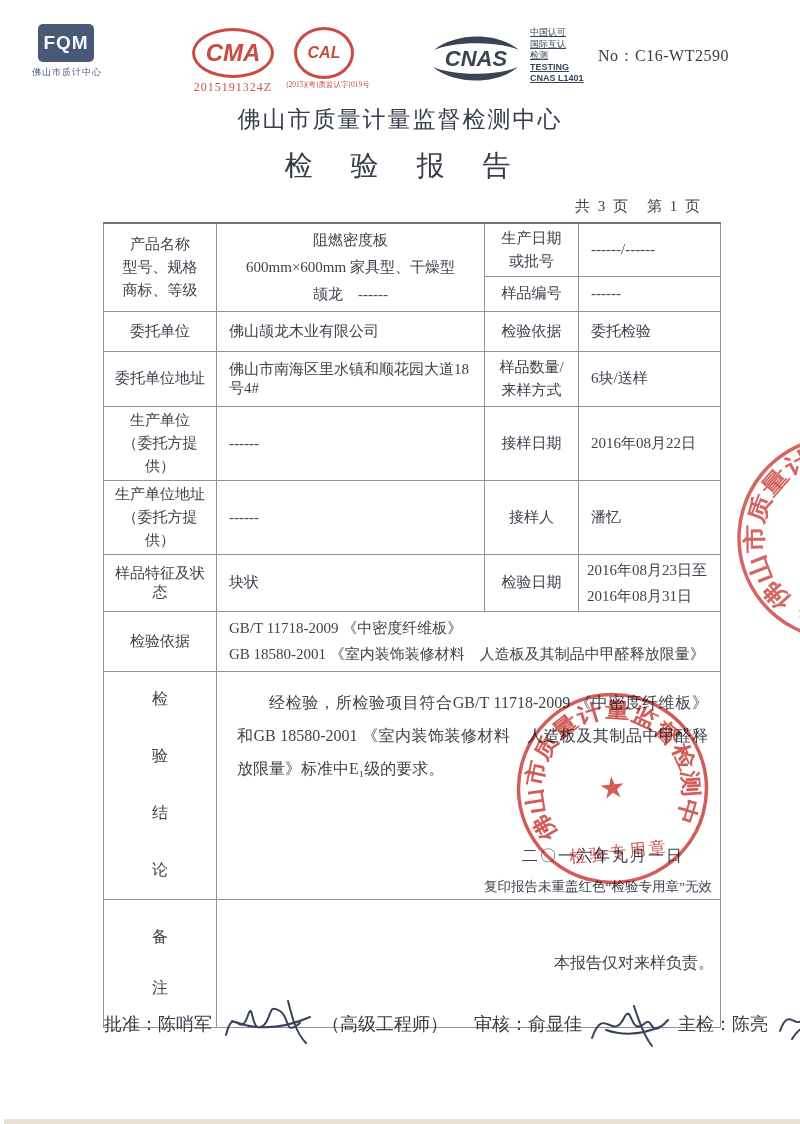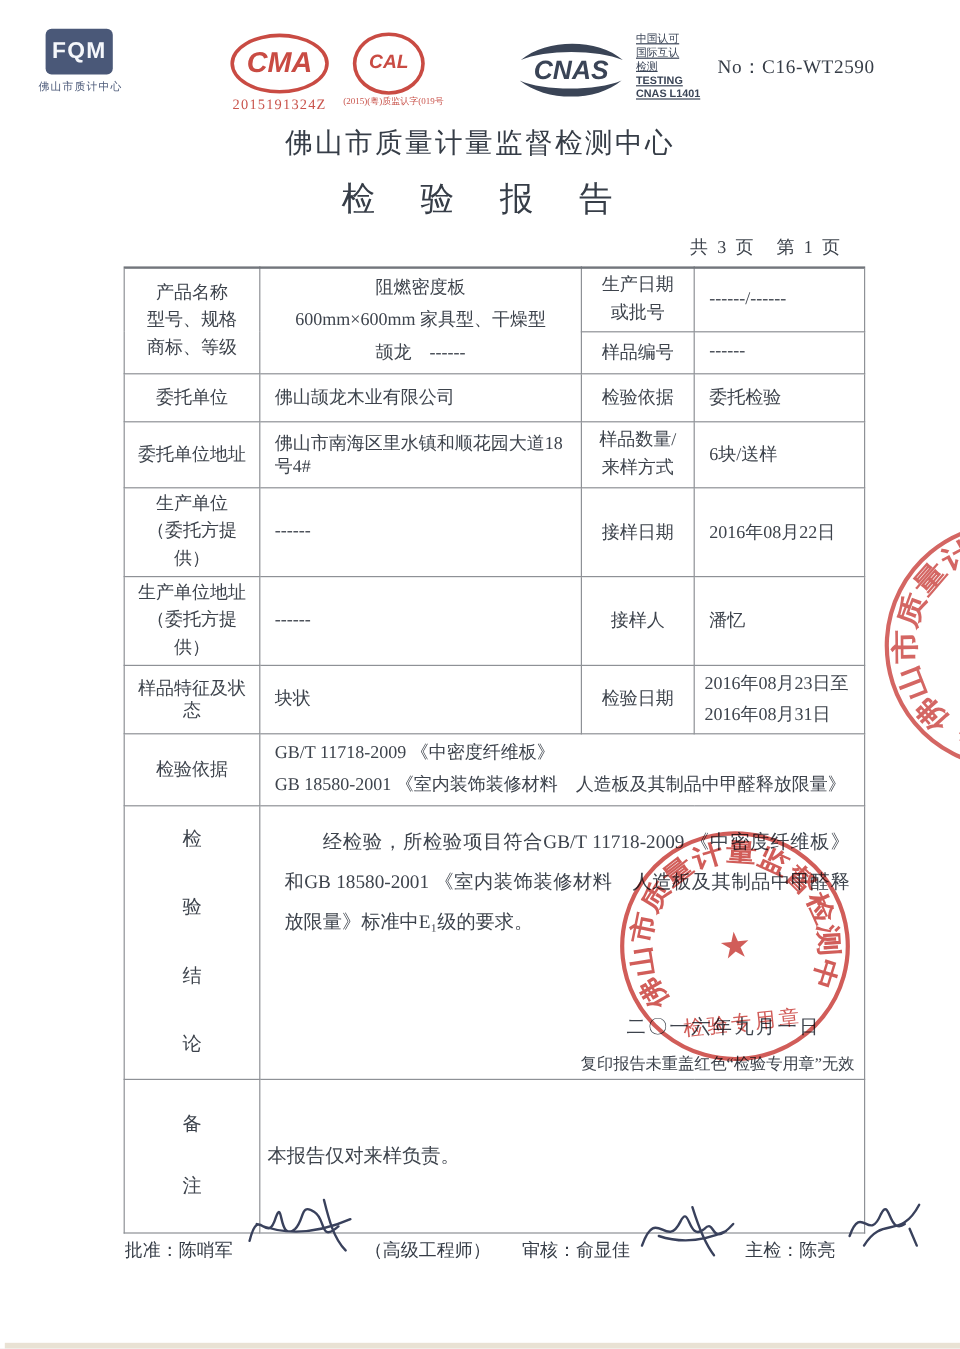--- a/index.html
+++ b/index.html
@@ -59,29 +59,29 @@
   .vline { display:block; text-align:left; line-height:26px; }
   td.concl { position:relative; vertical-align:top; padding:0; }
   .concl-text { margin:14px 12px 0 20px; text-indent:2em; font-size:16px;
     line-height:33px; text-align:justify; }
   .concl-date { position:absolute; right:36px; top:174px; font-size:16px; letter-spacing:2px; }
   .concl-note { position:absolute; right:8px; top:206px; font-size:13.5px; }
   .vlabel { display:flex; flex-direction:column; align-items:center;
     justify-content:center; font-size:16px; }
   .vlabel.g4 { gap:36px; }
   .vlabel.g2 { gap:30px; }
-  td.remark-val { text-align:left; font-size:16px; }
+  td.remark-val { text-align:right; font-size:16px; }
   
   .stamp-main { position:absolute; left:510px; top:686px; width:205px; height:205px;
     transform:rotate(-6deg); opacity:.85; mix-blend-mode:multiply; pointer-events:none; }
   .stamp-edge { position:absolute; left:720px; top:418px; width:240px; height:240px;
     transform:rotate(-18deg); opacity:.8; mix-blend-mode:multiply; pointer-events:none; }
   
   .sign-row { position:absolute; left:104px; top:996px; width:640px; height:56px;
-    display:flex; align-items:flex-end; font-size:15px; color:#363d47; }
+    display:flex; align-items:center; font-size:18px; color:#363d47; }
   .sig { flex:none; }
   .sign-row .t { white-space:nowrap; }
   .scan-edge { position:absolute; left:4px; right:0; bottom:0; height:5px;
     background:#e9e2d4; }
 </style>
 </head>
 <body>
 
 <div class="page">
 

